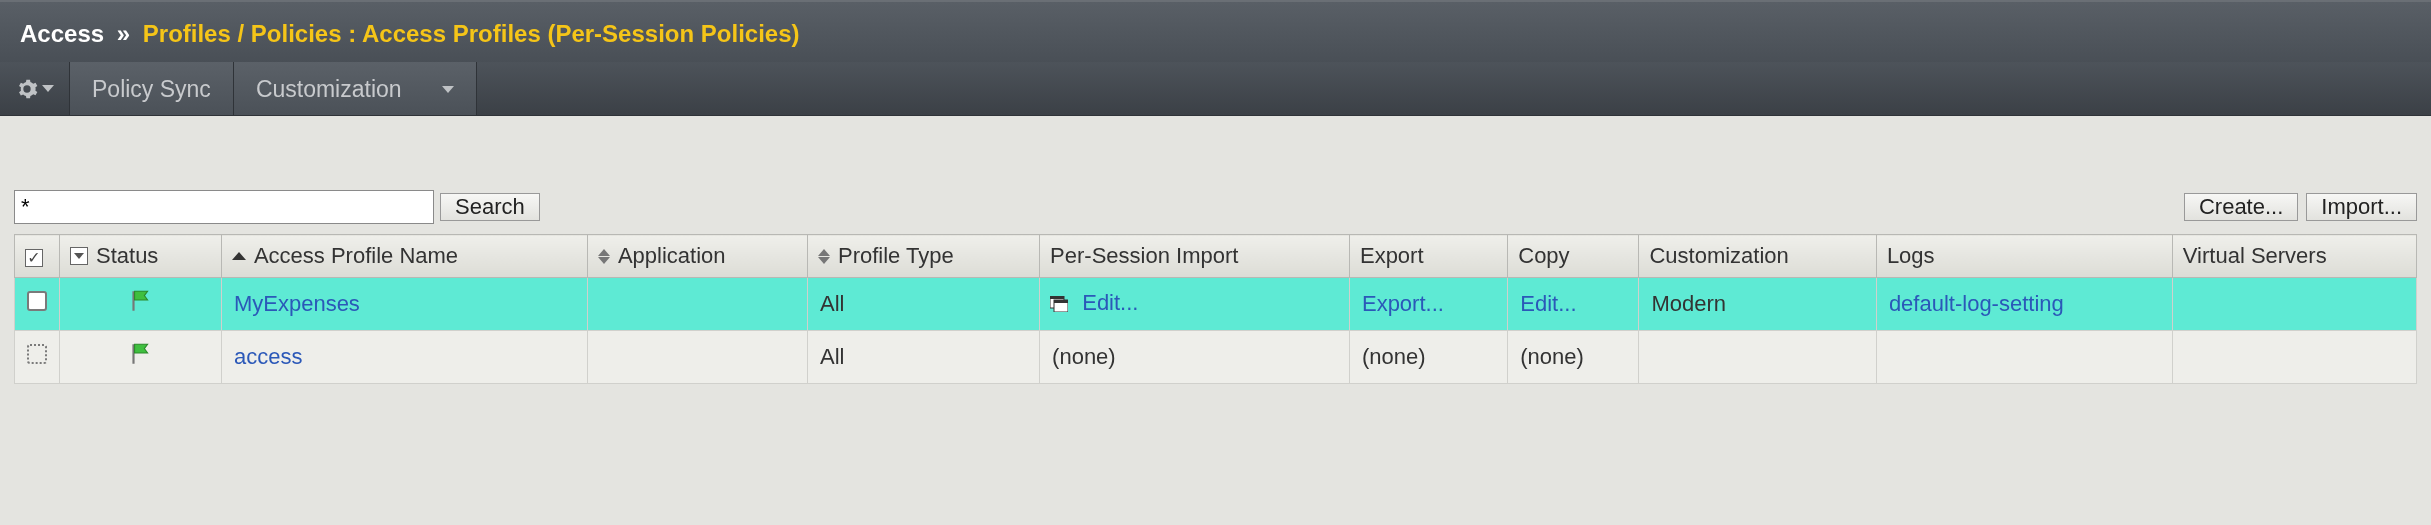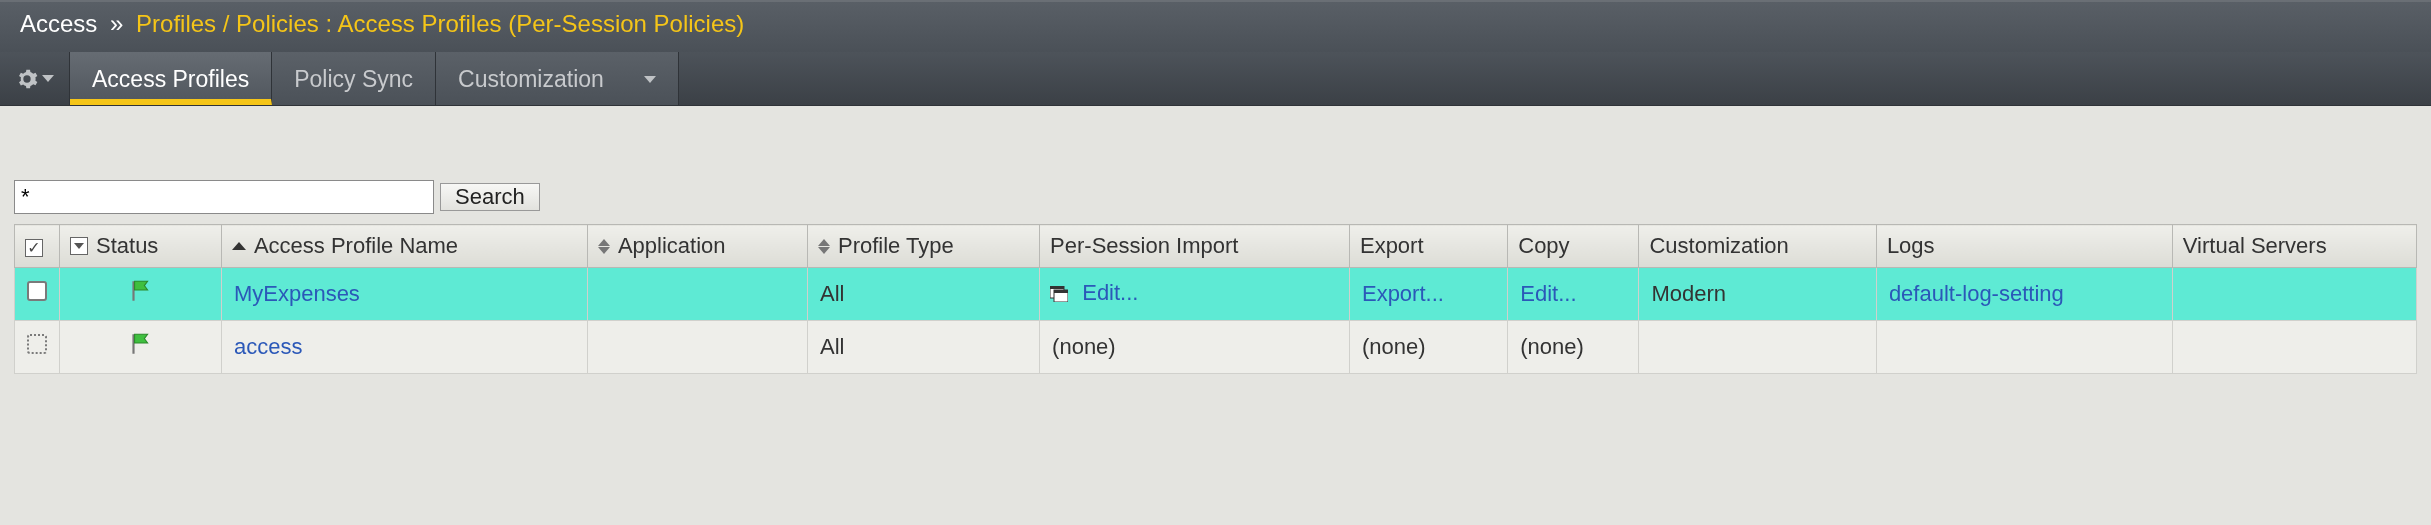--- a/index.html
+++ b/index.html
@@ -12,21 +12,22 @@
   }
   .main-bar {
     background: linear-gradient(to bottom, #595f66 0%, #4a5057 50%, #3f444b 100%);
     border-top: 2px solid #6a6f75;
     border-bottom: 1px solid #2f3338;
   }
   .breadcrumb {
     padding: 8px 20px 14px 20px;
     color: #fff;
     font-size: 24px;
-    font-weight: normal;
+    font-weight: bold;
+    margin-top: 10px;
   }
   .breadcrumb .section { color: #fff; }
   .breadcrumb .sep { color: #fff; margin: 0 6px; }
   .breadcrumb .path { color: #f5c518; }
   .tabs-row {
     display: flex;
     align-items: stretch;
     background: linear-gradient(to bottom, #4d535a 0%, #3b4046 100%);
   }
   .gear-cell {
@@ -196,38 +197,39 @@
     <span class="sep">»</span>
     <span class="path">Profiles / Policies : Access Profiles (Per-Session Policies)</span>
   </div>
   <div class="tabs-row">
     <div class="gear-cell">
       <svg width="22" height="22" viewBox="0 0 24 24">
           <path d="M12 8a4 4 0 100 8 4 4 0 000-8zm9.4 4c0 .6-.1 1.2-.2 1.8l2.1 1.6-2 3.4-2.5-1a8 8 0 01-3.1 1.8l-.4 2.6h-4l-.4-2.6A8 8 0 017.8 18l-2.5 1-2-3.4 2.1-1.6A8.6 8.6 0 015.2 12c0-.6.1-1.2.2-1.8L3.3 8.6l2-3.4 2.5 1A8 8 0 0110.9 4.4L11.3 1.8h4l.4 2.6A8 8 0 0118.8 6.2l2.5-1 2 3.4-2.1 1.6c.1.6.2 1.2.2 1.8z"></path>
         </svg>
       <span class="caret-down"></span>
     </div>
-    <div class="tab active">
-      <span>Access Profiles</span>
-    </div>
     <div class="tab">
       <span>Policy Sync</span>
     </div>
     <div class="tab">
       <span>Customization</span>
       <span class="caret-down"></span>
     </div>
   </div>
 </div>
 
 <div class="toolbar-row">
   <div class="toolbar-left">
     <input class="search-input" value="*" style="">
     <button class="btn">Search</button>
   </div>
+  <div class="toolbar-right">
+    <button class="btn">Create...</button>
+    <button class="btn">Import...</button>
+  </div>
 </div>
 
 <table class="grid">
   <thead>
     <tr>
       <th style="width:44px;">
         <span class="hdr-check checked"></span>
       </th>
       <th>
         <div class="th-inner">

